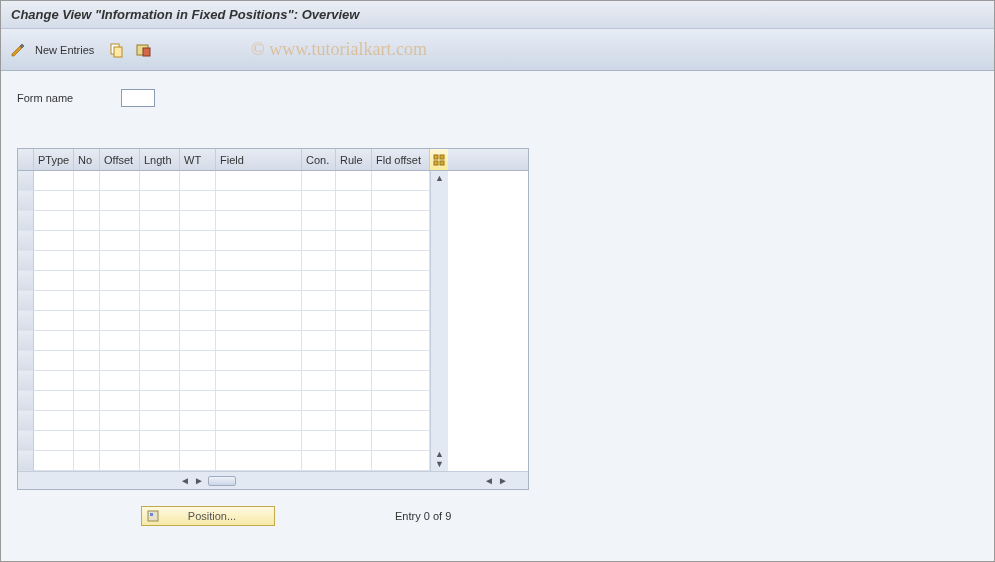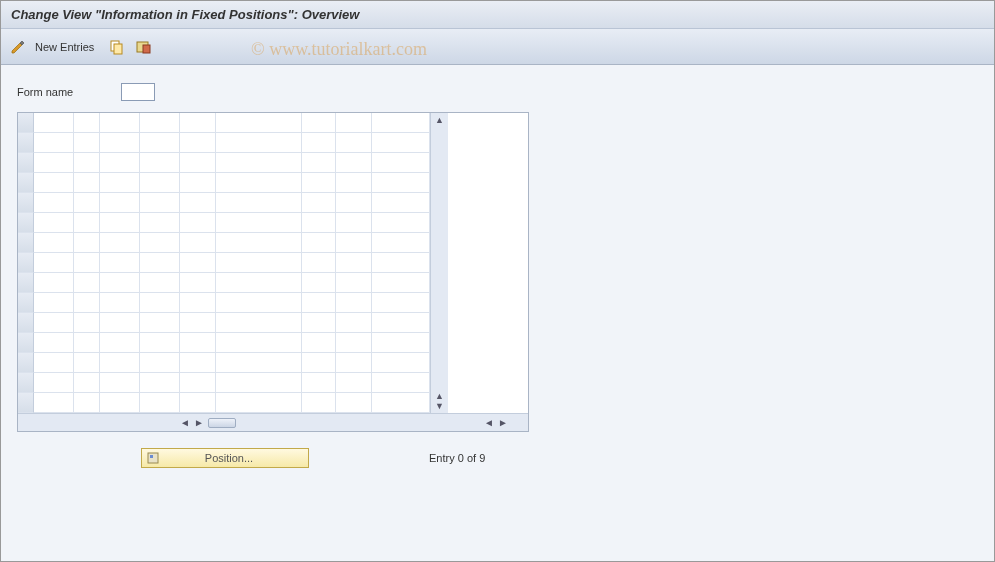--- a/index.html
+++ b/index.html
@@ -21,21 +21,21 @@
       color: #333;
       border-bottom: 1px solid #b9c4d5;
     }
     .toolbar {
       background: linear-gradient(#e8edf5, #cdd7e6);
       padding: 4px 8px;
       display: flex;
       align-items: center;
       gap: 8px;
       border-bottom: 1px solid #a9b4c5;
-      height: 36px;
+      height: 42px;
     }
     .tool-icon {
       width: 18px;
       height: 18px;
       display: flex;
       align-items: center;
       justify-content: center;
       cursor: pointer;
     }
     .new-entries {
@@ -54,21 +54,21 @@
       pointer-events: none;
       z-index: 100;
     }
     .content {
       padding: 18px 10px 10px 10px;
     }
     .form-row {
       display: flex;
       align-items: center;
       gap: 48px;
-      margin-bottom: 11px;
+      margin-bottom: 41px;
       margin-left: 6px;
     }
     .form-label {
       font-size: 11px;
       color: #333;
     }
     .form-input {
       width: 34px;
       height: 18px;
       border: 1px solid #8a9bb5;
@@ -170,21 +170,21 @@
       display:flex;
       align-items:center;
       gap:10px;
       border:1px solid #c2a94a;
       background: linear-gradient(#fff9e0,#f6e9a8);
       height: 20px;
       padding: 0 20px 0 4px;
       cursor:pointer;
       font-size:11px;
       color:#555;
-      width: 168px;
+      width: 134px;
     }
     .position-btn .pico { width:14px;height:14px;display:flex;align-items:center;justify-content:center;}
     .entry-text { font-size:11px; color:#333;}
     .col-ptype { width: 40px; }
     .col-no    { width: 26px; }
     .col-offset{ width: 40px; }
     .col-lngth { width: 40px; }
     .col-wt    { width: 36px; }
     .col-field { width: 86px; }
     .col-con   { width: 34px; }
@@ -221,20 +221,40 @@
 <div class="watermark">© www.tutorialkart.com</div>
 
 <div class="content">
 
   <div class="form-row">
     <span class="form-label">Form name</span>
     <input class="form-input" type="text" value="" style="">
   </div>
 
   <div class="grid-wrap">
+    <div class="grid-header-row">
+      <div class="sel-col"></div>
+      <div class="gh-cell col-ptype">PType</div>
+      <div class="gh-cell col-no">No</div>
+      <div class="gh-cell col-offset">Offset</div>
+      <div class="gh-cell col-lngth">Lngth</div>
+      <div class="gh-cell col-wt">WT</div>
+      <div class="gh-cell col-field">Field</div>
+      <div class="gh-cell col-con">Con.</div>
+      <div class="gh-cell col-rule">Rule</div>
+      <div class="gh-cell col-fldoff">Fld offset</div>
+      <div class="gh-cfg">
+        <svg width="12" height="12" viewBox="0 0 12 12">
+            <rect x="1" y="1" width="4" height="4" fill="#d9a935" stroke="#9a7515"></rect>
+            <rect x="7" y="1" width="4" height="4" fill="#d9a935" stroke="#9a7515"></rect>
+            <rect x="1" y="7" width="4" height="4" fill="#d9a935" stroke="#9a7515"></rect>
+            <rect x="7" y="7" width="4" height="4" fill="#d9a935" stroke="#9a7515"></rect>
+          </svg>
+      </div>
+    </div>
 
     <div class="grid-body">
       <div class="grid-rows" id="grid-rows">
           <div class="grid-row">
             <div class="gb-selcell"></div>
             <div class="gb-cell" style="width: 40px;"></div>
             <div class="gb-cell" style="width: 26px;"></div>
             <div class="gb-cell" style="width: 40px;"></div>
             <div class="gb-cell" style="width: 40px;"></div>
             <div class="gb-cell" style="width: 36px;"></div>

